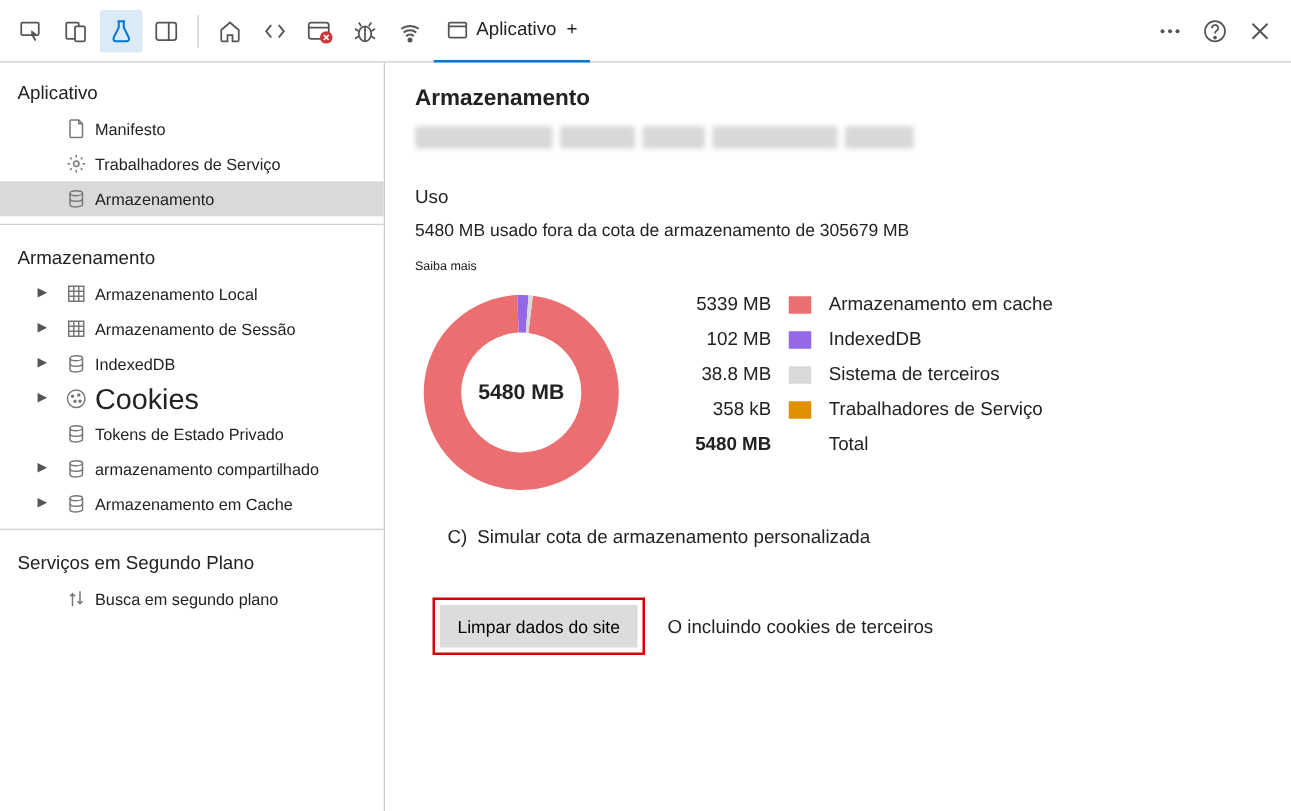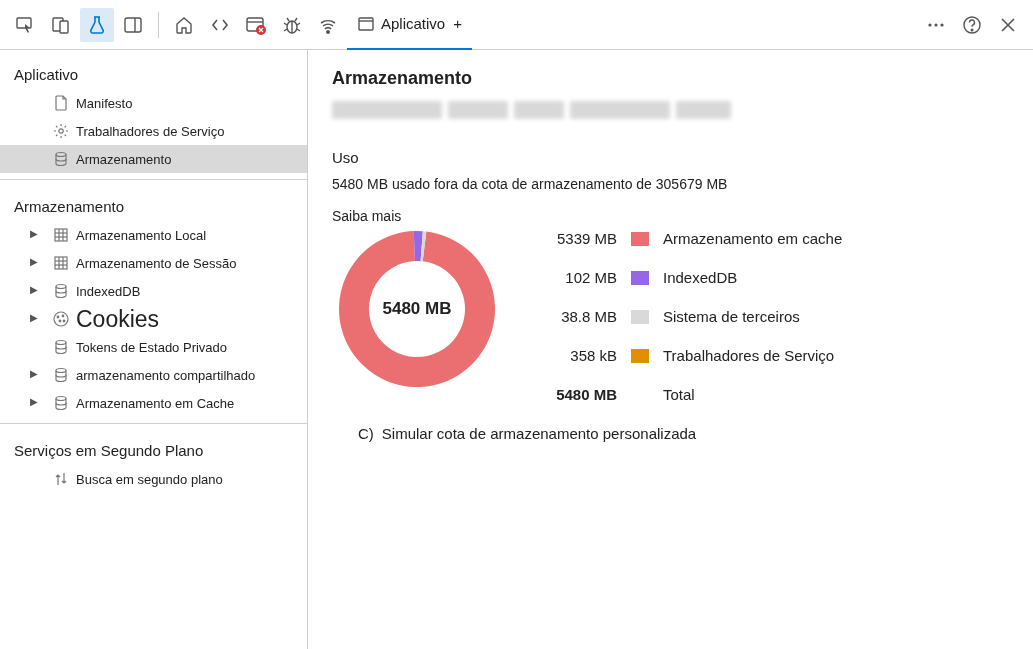--- a/index.html
+++ b/index.html
@@ -29,26 +29,26 @@
 .tree-item .ico { width: 18px; height: 18px; display: flex; align-items: center; justify-content: center; color: #666; flex-shrink: 0; }
 .hr { height: 1px; background: #d0d0d0; margin: 6px 0; }
 .cookies-label { font-size: 23px; }
 
 
 h2 { font-size: 18px; font-weight: 600; margin-bottom: 12px; }
 .blurred { display: flex; gap: 6px; margin-bottom: 28px; }
 .blurred span { display: inline-block; height: 18px; background: #d8d8d8; border-radius: 2px; filter: blur(2px); }
 .section-label { font-size: 15px; margin-bottom: 10px; margin-top: 30px; }
 .usage-text { font-size: 14px; margin-bottom: 16px; }
-.learn { font-size: 14px; }
+.learn { font-size: 10px; margin-bottom: 10px; }
 
 .chart-row { display: flex; align-items: flex-start; gap: 40px; margin-bottom: 22px; }
 .donut-wrap { position: relative; width: 170px; height: 170px; }
 .donut-center { position: absolute; top: 0; left: 0; right: 0; bottom: 0; display: flex; align-items: center; justify-content: center; font-weight: 700; font-size: 17px; }
-.legend { display: flex; flex-direction: column; gap: 22px; padding-top: 6px; }
+.legend { display: flex; flex-direction: column; gap: 11px; padding-top: 6px; }
 .legend-row { display: flex; align-items: center; gap: 14px; font-size: 15px; }
 .legend-val { width: 75px; text-align: right; }
 .legend-swatch { width: 18px; height: 14px; }
 .legend-name { }
 .legend-row.total .legend-val { font-weight: 700; }
 
 .sim-row { display: flex; align-items: center; gap: 8px; font-size: 15px; margin-left: 26px; margin-bottom: 40px; }
 .clear-row { display: flex; align-items: center; gap: 18px; margin-left: 14px; }
 .clear-btn { background: #dcdcdc; border: none; padding: 9px 14px; font-size: 14px; }
 .clear-highlight { border: 2px solid #d40000; padding: 4px; display: inline-block; }
@@ -351,14 +351,23 @@
             <span class="legend-name">Total</span>
           </div>
         </div>
     </div>
 
     <div class="sim-row">
       <span>C)</span>
       <span>Simular cota de armazenamento personalizada</span>
     </div>
 
+    <div class="clear-row">
+      <span class="clear-highlight">
+        <button class="clear-btn">Limpar dados do site</button>
+      </span>
+      <span class="third-party">
+        <span>O</span>
+        <span>incluindo cookies de terceiros</span>
+      </span>
+    </div>
   </div>
 </div>
 
 </body></html>

